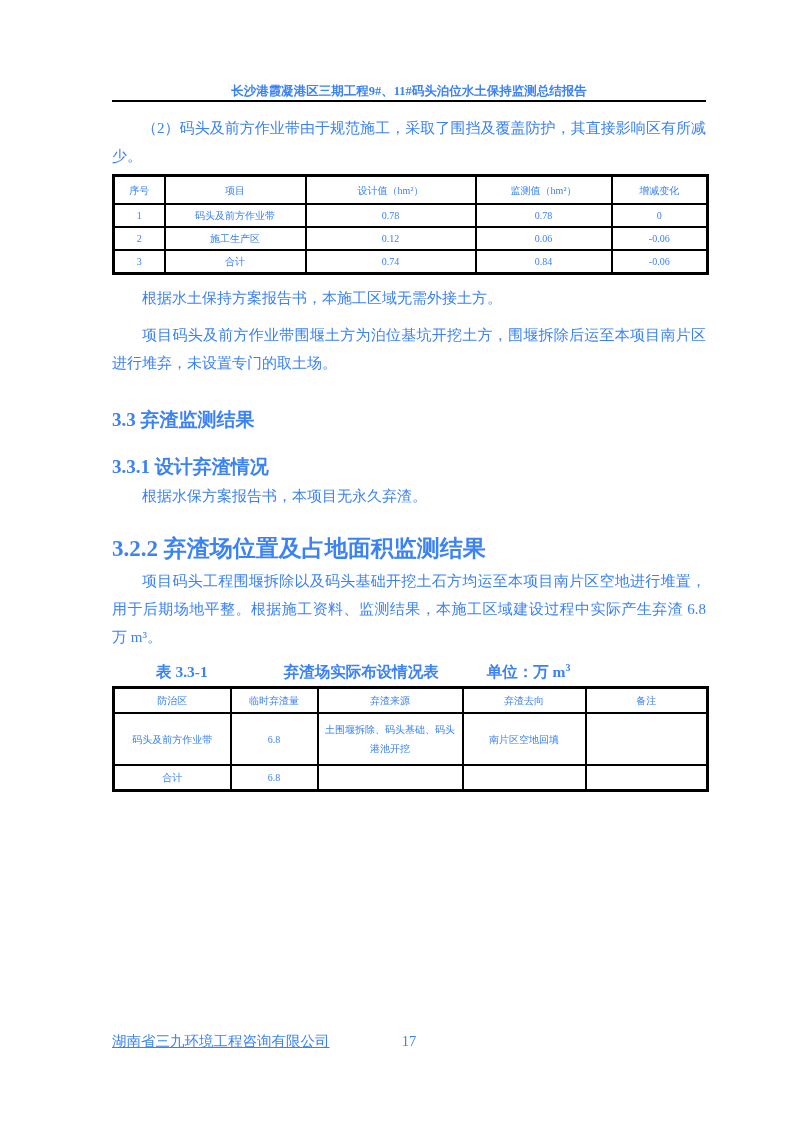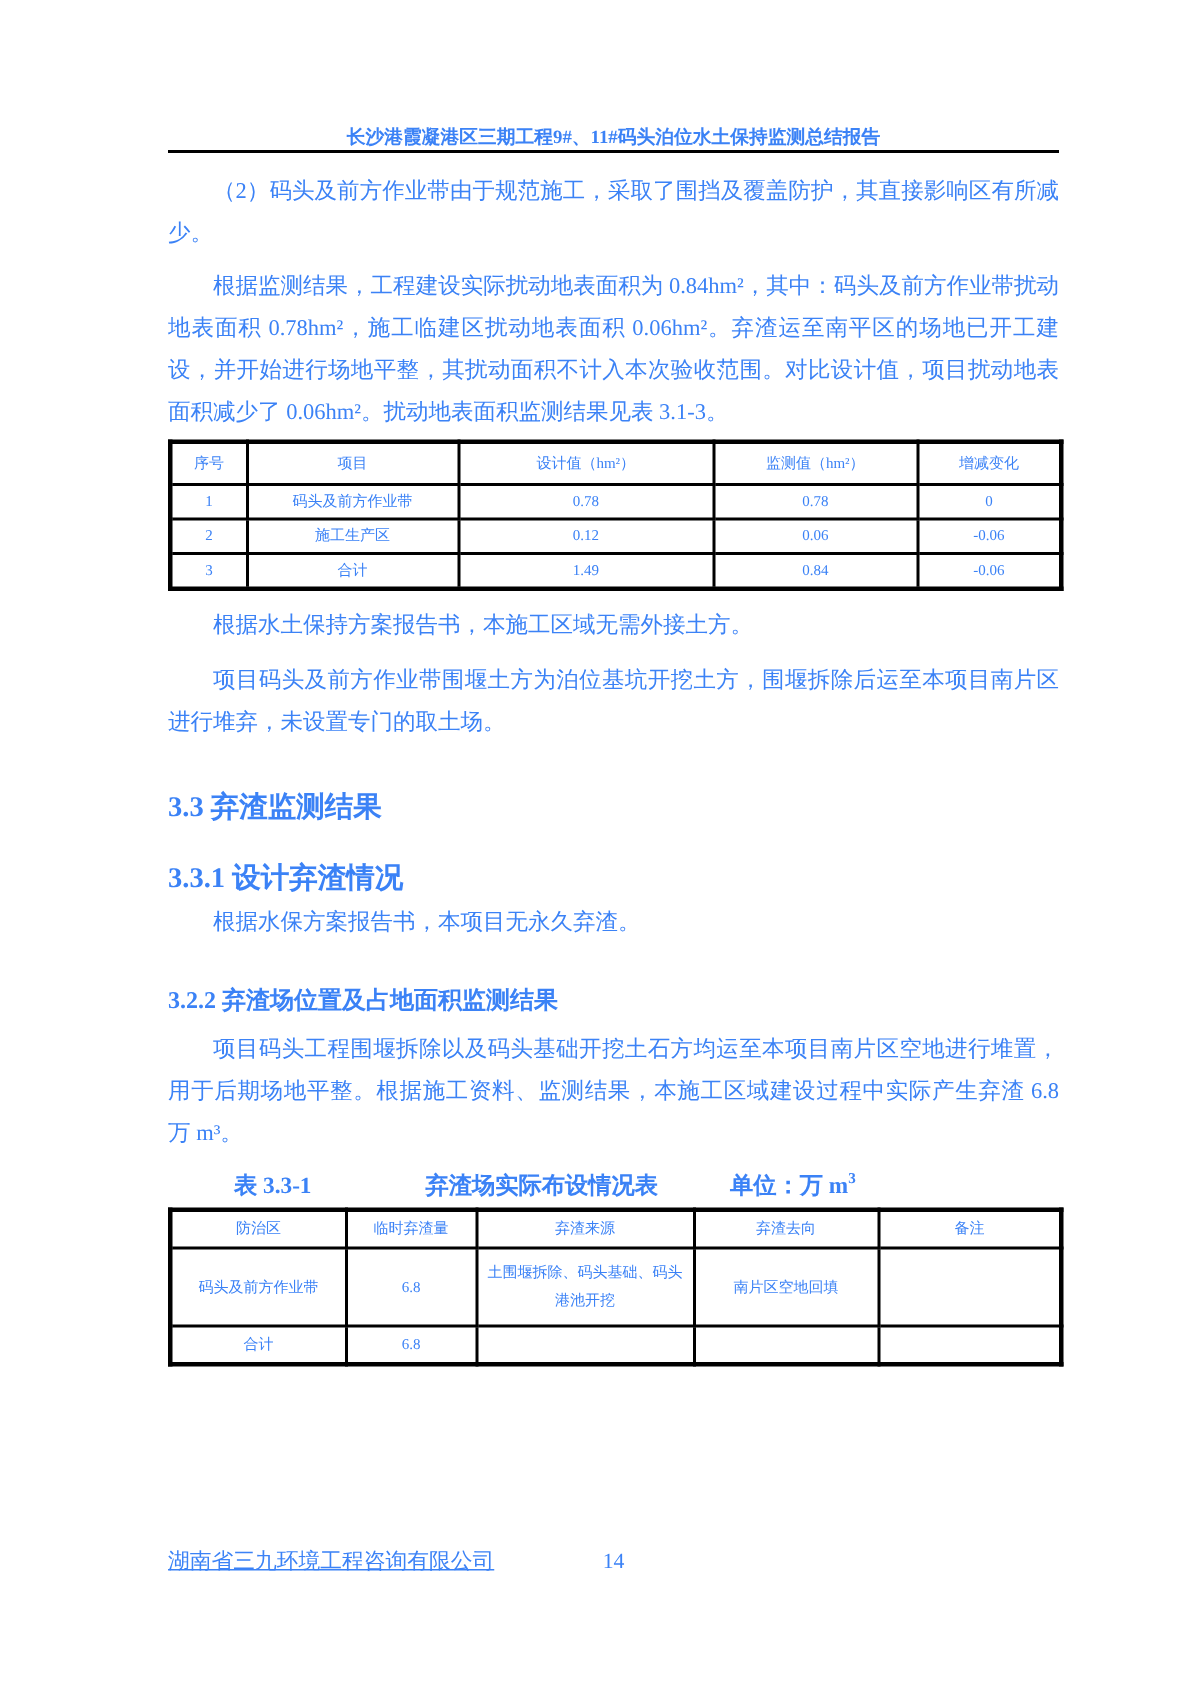--- a/index.html
+++ b/index.html
@@ -43,21 +43,21 @@
   .h-sec {
     font-weight: bold;
     font-size: 19px;
     line-height: 22px;
     margin: 0;
   }
   .h-313 { margin-top: 27px; }
   .h-32  { margin-top: 21px; }
   .h-33  { margin-top: 32px; }
   .h-331 { font-size: 19px; margin-top: 25px; }
-  .h-322 { font-size: 16px; margin-top: 28px; }
+  .h-322 { font-size: 23px; margin-top: 28px; }
   
   .caption {
     display: flex;
     align-items: baseline;
     font-weight: bold;
     font-size: 15.5px;
     line-height: 20px;
     margin-top: 11px;
   }
   .cap-label { margin-left: 34px; }
@@ -110,21 +110,20 @@
 
 <div class="page">
   <div class="content">
 
     <div class="running-head">
       <span>长沙港霞凝港区三期工程9#、11#码头泊位水土保持监测总结报告</span>
     </div>
 
     <p class="para p-intro">（2）码头及前方作业带由于规范施工，采取了围挡及覆盖防护，其直接影响区有所减少。</p>
 
-    <p class="para p-313">根据监测结果，工程建设实际扰动地表面积为 0.84hm²，其中：码头及前方作业带扰动地表面积 0.78hm²，施工临建区扰动地表面积 0.06hm²。弃渣运至南平区的场地已开工建设，并开始进行场地平整，其扰动面积不计入本次验收范围。对比设计值，项目扰动地表面积减少了 0.06hm²。扰动地表面积监测结果见表 3.1-3。</p>
 
 
     <table class="grid t313">
       <colgroup>
           <col style="width:51px">
           <col style="width:141px">
           <col style="width:170px">
           <col style="width:136px">
           <col style="width:96px">
         </colgroup>
@@ -148,21 +147,21 @@
         <tr>
           <td>2</td>
           <td>施工生产区</td>
           <td>0.12</td>
           <td>0.06</td>
           <td>-0.06</td>
         </tr>
         <tr>
           <td>3</td>
           <td>合计</td>
-          <td>1.49</td>
+          <td>0.74</td>
           <td>0.84</td>
           <td>-0.06</td>
         </tr>
       </tbody>
     </table>
 
     <p class="para p-32a">根据水土保持方案报告书，本施工区域无需外接土方。</p>
     <p class="para p-32b">项目码头及前方作业带围堰土方为泊位基坑开挖土方，围堰拆除后运至本项目南片区进行堆弃，未设置专门的取土场。</p>
 
     <h2 class="h-sec h-33">3.3 弃渣监测结果</h2>
@@ -210,16 +209,16 @@
           <td></td>
           <td></td>
           <td></td>
         </tr>
       </tbody>
     </table>
 
   </div>
 
   <div class="footer">
-    <span class="pagenum">14</span>
+    <span class="pagenum">17</span>
     <span class="company">湖南省三九环境工程咨询有限公司</span>
   </div>
 </div>
 
 </body></html>

